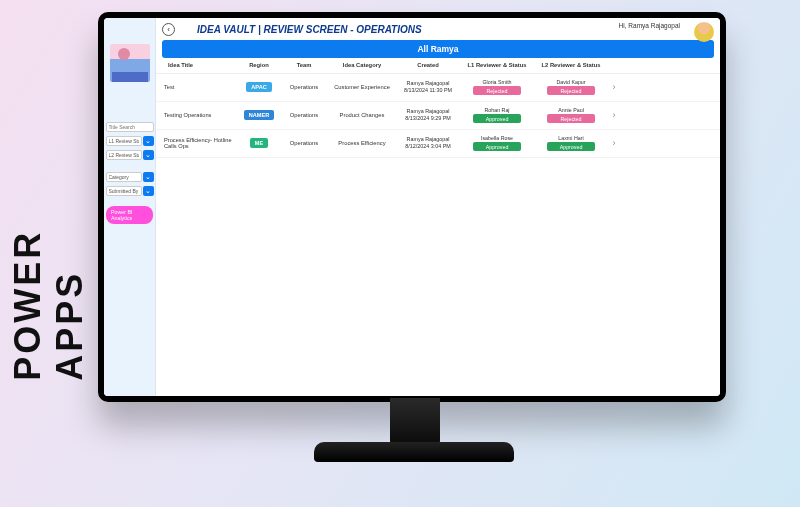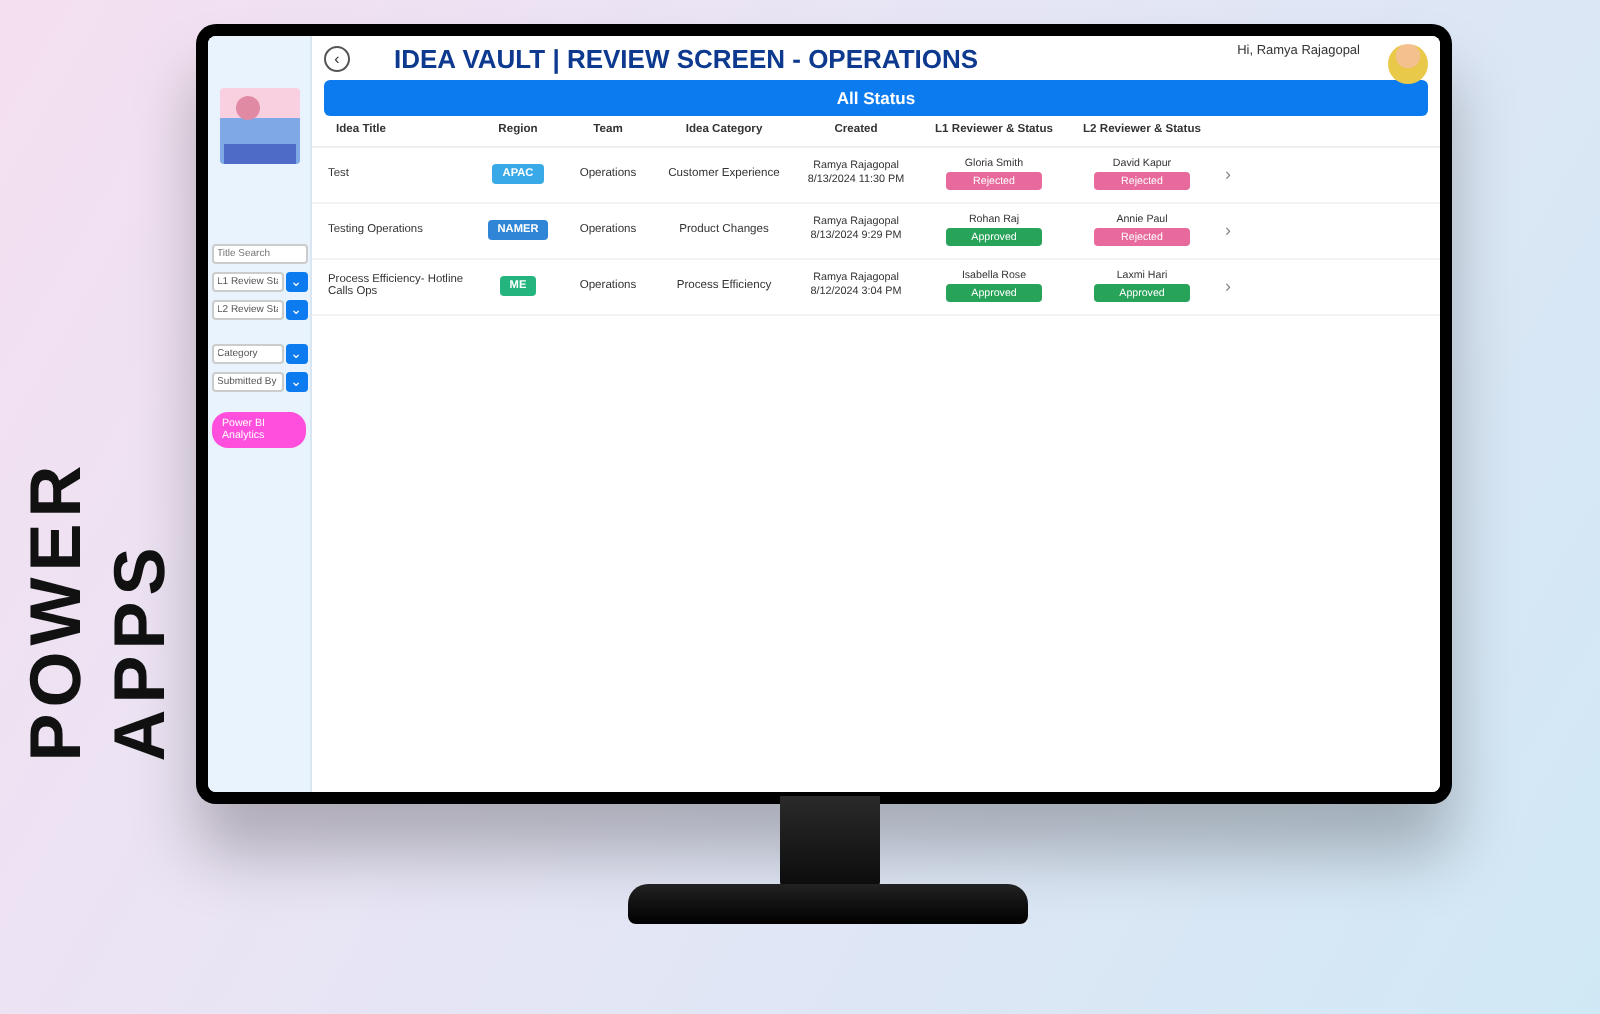--- a/index.html
+++ b/index.html
@@ -31,21 +31,21 @@
 }
 .hero::before{content:"";position:absolute;left:8px;top:4px;width:12px;height:12px;border-radius:50%;background:#e08aa3;}
 .hero::after{content:"";position:absolute;left:2px;bottom:0;width:36px;height:10px;background:#4e6bc7;}
 .filter { width:48px; display:flex; align-items:center; margin-top:2px;}
 .filter input { flex:1; width:32px; font-size:5px; padding:1px 2px; border:1px solid #ccc; border-radius:2px; background:#fff; height:10px;}
 .dd { width:11px; height:10px; background:#0d7bf0; color:#fff; display:flex; align-items:center; justify-content:center; font-size:7px; margin-left:1px; border-radius:2px;}
 .pinkbtn { margin-top:8px; background:#ff4fdc; color:#fff; font-size:5.3px; padding:3px 5px; border-radius:8px;}
 .main { flex:1; display:flex; flex-direction:column; background:#fff; position:relative;}
 .topbar { height:22px; display:flex; align-items:center; padding:0 6px; }
 .backbtn { width:13px; height:13px; border:1.2px solid #555; border-radius:50%; display:flex; align-items:center; justify-content:center; font-size:8px; color:#333;}
-.title { font-size:13px; font-weight:700; color:#0d398f; margin-left:22px;}
+.title { font-size:10px; font-weight:700; color:#0d398f; margin-left:22px;font-style:italic;}
 .userline { position:absolute; right:40px; top:4px; font-size:6.5px; color:#333;}
 .avatar { position:absolute; right:6px; top:4px; width:20px; height:20px; border-radius:50%;
   background:radial-gradient(circle at 50% 30%, #f4c18e 35%, #e9c94a 36%);}
 .bluebar { background:#0d7bf0; color:#fff; font-size:8.5px; font-weight:600; text-align:center; padding:4px 0; margin:0 6px; border-radius:3px;}
 .headers, .row { display:grid; grid-template-columns: 74px 42px 48px 68px 64px 74px 74px 12px; font-size:5.8px; padding:4px 8px; align-items:center;}
 .headers { color:#333; font-weight:700; text-align:center; border-bottom:1px solid #eee;}
 .headers div { line-height:1.15; }
 .row { border-bottom:1px solid #f2f2f2; min-height:28px; color:#333; text-align:center;}
 .row .t { text-align:left; font-size:5.7px;}
 .region { display:inline-block; padding:2px 5px; border-radius:2px; color:#fff; font-weight:700; font-size:5.6px;}
@@ -90,21 +90,21 @@
     <div class="pinkbtn">Power BI Analytics</div>
   </div>
 
   <div class="main">
     <div class="topbar">
       <div class="backbtn">‹</div>
       <div class="title">IDEA VAULT | REVIEW SCREEN - OPERATIONS</div>
       <div class="userline">Hi, Ramya Rajagopal</div>
       <div class="avatar"></div>
     </div>
-    <div class="bluebar">All Status</div>
+    <div class="bluebar">All Ramya</div>
 
     <div class="headers">
       <div style="text-align:left;padding-left:4px">Idea Title</div>
       <div>Region</div>
       <div>Team</div>
       <div>Idea Category</div>
       <div>Created</div>
       <div>L1 Reviewer &amp; Status</div>
       <div>L2 Reviewer &amp; Status</div>
       <div></div>

